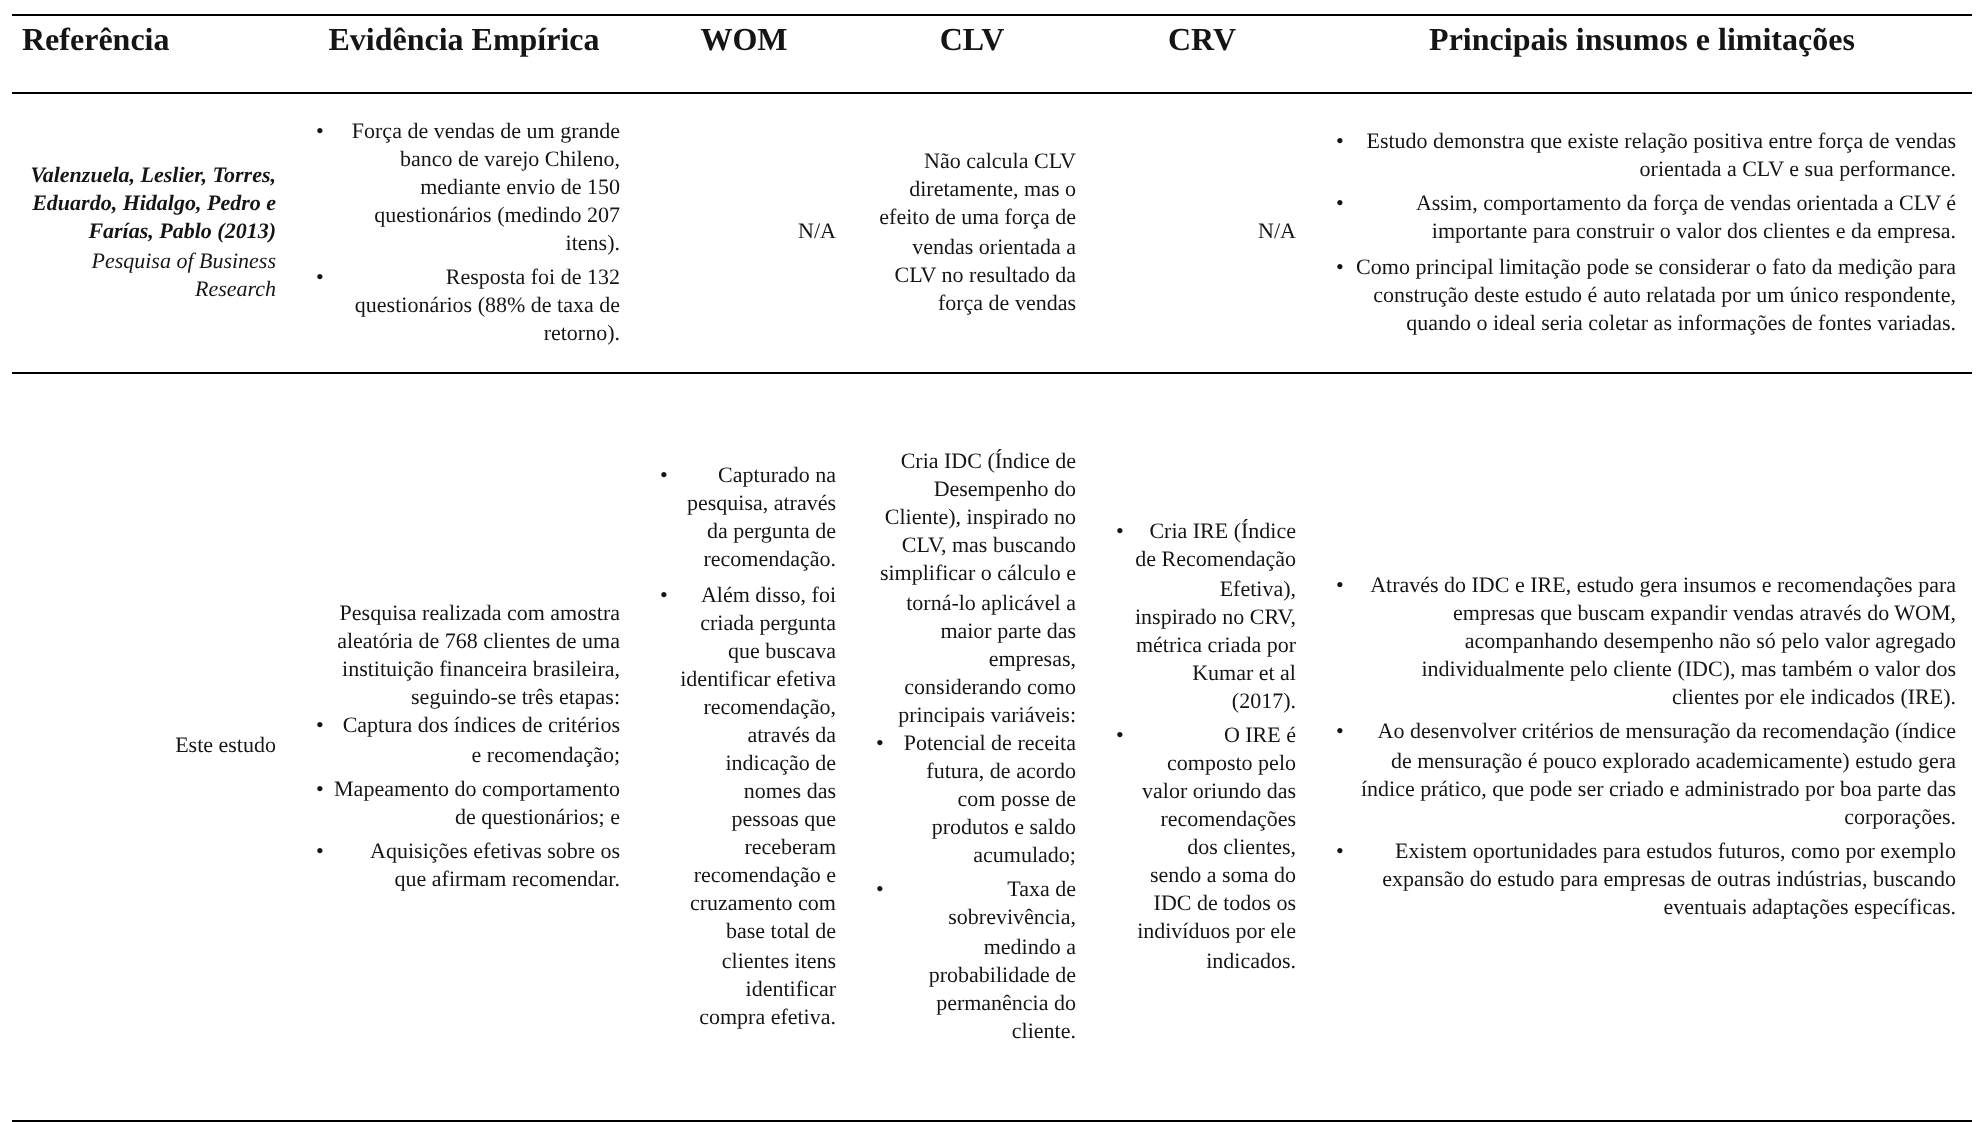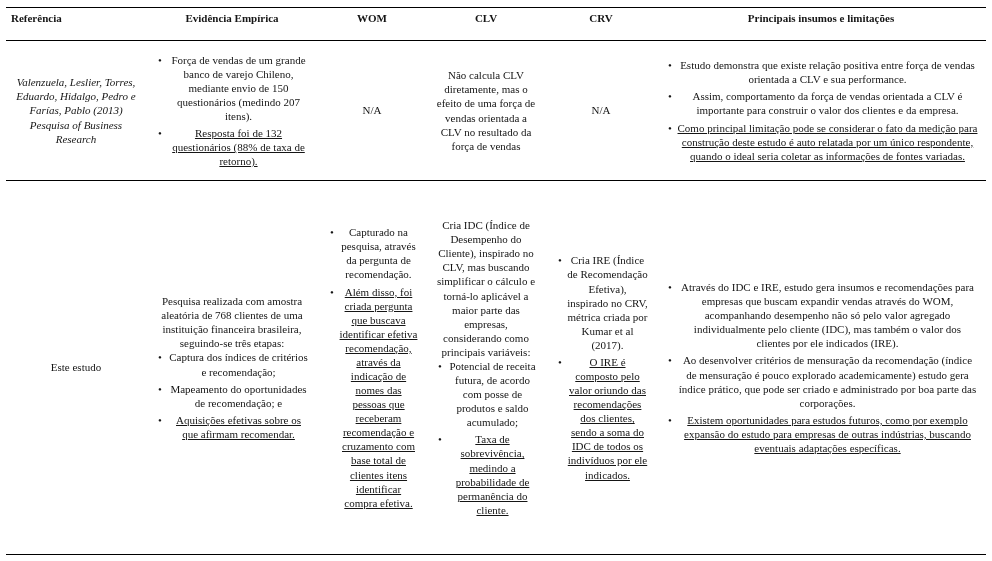--- a/index.html
+++ b/index.html
@@ -7,40 +7,40 @@
     width: 992px; height: 561px; overflow: hidden;
     font-family: "Liberation Serif", serif; color: #151515;
   }
   .wrap { box-sizing: border-box; padding: 7px 6px 0 6px; }
   table.paper-table {
     width: 980px; table-layout: fixed; border-collapse: collapse;
     border-top: 1.5px solid #000; border-bottom: 1.5px solid #000;
   }
   thead th {
     border-bottom: 1px solid #000;
-    font-size: 11px; font-weight: 700;
+    font-size: 16px; font-weight: 700;
     padding: 4px 6px 16px 6px; text-align: center; vertical-align: top;
   }
   thead th.th-left { text-align: left; padding-left: 5px; }
   tbody td {
     font-size: 11px; line-height: 1.28; vertical-align: middle;
-    padding: 6px 8px; text-align: center;
+    padding: 6px 8px; text-align: right;
   }
   tr.body-row-1 td { border-bottom: 1px solid #000; }
   tr.body-row-1 { height: 140px; }
   tr.body-row-2 { height: 374px; }
 
   .blocks > * + * { margin-top: 4px; }
   .cell-text { margin: 0; }
-  .bold-italic { font-weight: 400; font-style: italic; }
+  .bold-italic { font-weight: 700; font-style: italic; }
   .italic { font-style: italic; }
 
   ul.bullets { margin: 0; padding: 0 0 0 13px; list-style: none; }
   ul.bullets li { position: relative; margin: 0 0 3px 0; }
-  ul.bullets li:last-child { margin-bottom: 0; text-decoration: underline; }
+  ul.bullets li:last-child { margin-bottom: 0; }
   ul.bullets li::before {
     content: "\2022"; position: absolute; left: -9px; top: 0;
     font-size: 11px; line-height: 1.28;
   }
 </style>
 </head>
 <body>
 
 <div class="wrap">
   <table class="paper-table">
@@ -92,21 +92,21 @@
           </td>
       </tr>
       <tr class="body-row-2">
         <td class="blocks">
             <div class="cell-text">Este estudo</div>
           </td>
         <td class="blocks">
             <div class="cell-text">Pesquisa realizada com amostra aleatória de 768 clientes de uma instituição financeira brasileira, seguindo-se três etapas:</div>
             <ul class="bullets">
               <li>Captura dos índices de critérios e recomendação;</li>
-              <li>Mapeamento do oportunidades de recomendação; e</li>
+              <li>Mapeamento do comportamento de questionários; e</li>
               <li>Aquisições efetivas sobre os que afirmam recomendar.</li>
             </ul>
           </td>
         <td class="blocks">
             <ul class="bullets">
               <li>Capturado na pesquisa, através da pergunta de recomendação.</li>
               <li>Além disso, foi criada pergunta que buscava identificar efetiva recomendação, através da indicação de nomes das pessoas que receberam recomendação e cruzamento com base total de clientes itens identificar compra efetiva.</li>
             </ul>
           </td>
         <td class="blocks">

